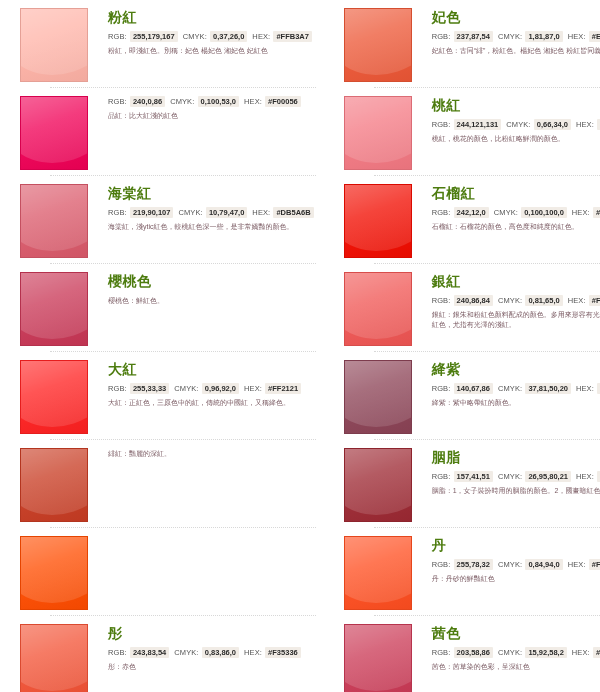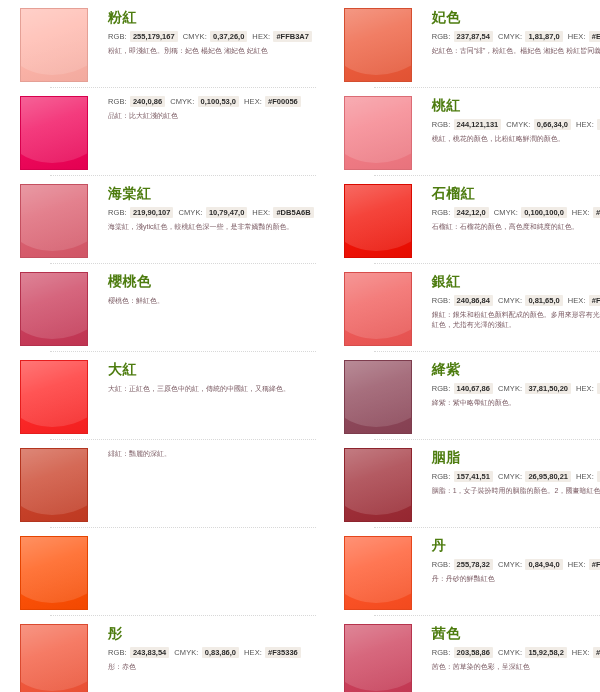--- a/index.html
+++ b/index.html
@@ -222,20 +222,21 @@
     </div>
     <div class="color-entry">
       <div class="entry-left">
         <div class="swatch" style="background-color: rgb(255, 33, 33);">
           <div class="sheen"></div>
           <div class="gloss"></div>
         </div>
       </div>
       <div class="entry-body">
         <div class="color-name">大紅</div>
+        <div class="spec-line"><span class="spec-key">RGB: </span><span class="spec-val">255,33,33</span><span class="spec-key">CMYK: </span><span class="spec-val">0,96,92,0</span><span class="spec-key">HEX: </span><span class="spec-val last">#FF2121</span></div>
         <div class="color-desc">大紅：正紅色，三原色中的紅，傳統的中國紅，又稱絳色。</div>
       </div>
     </div>
     <div class="color-entry">
       <div class="entry-left">
         <div class="swatch" style="background-color: rgb(140, 67, 86);">
           <div class="sheen"></div>
           <div class="gloss"></div>
         </div>
       </div>

